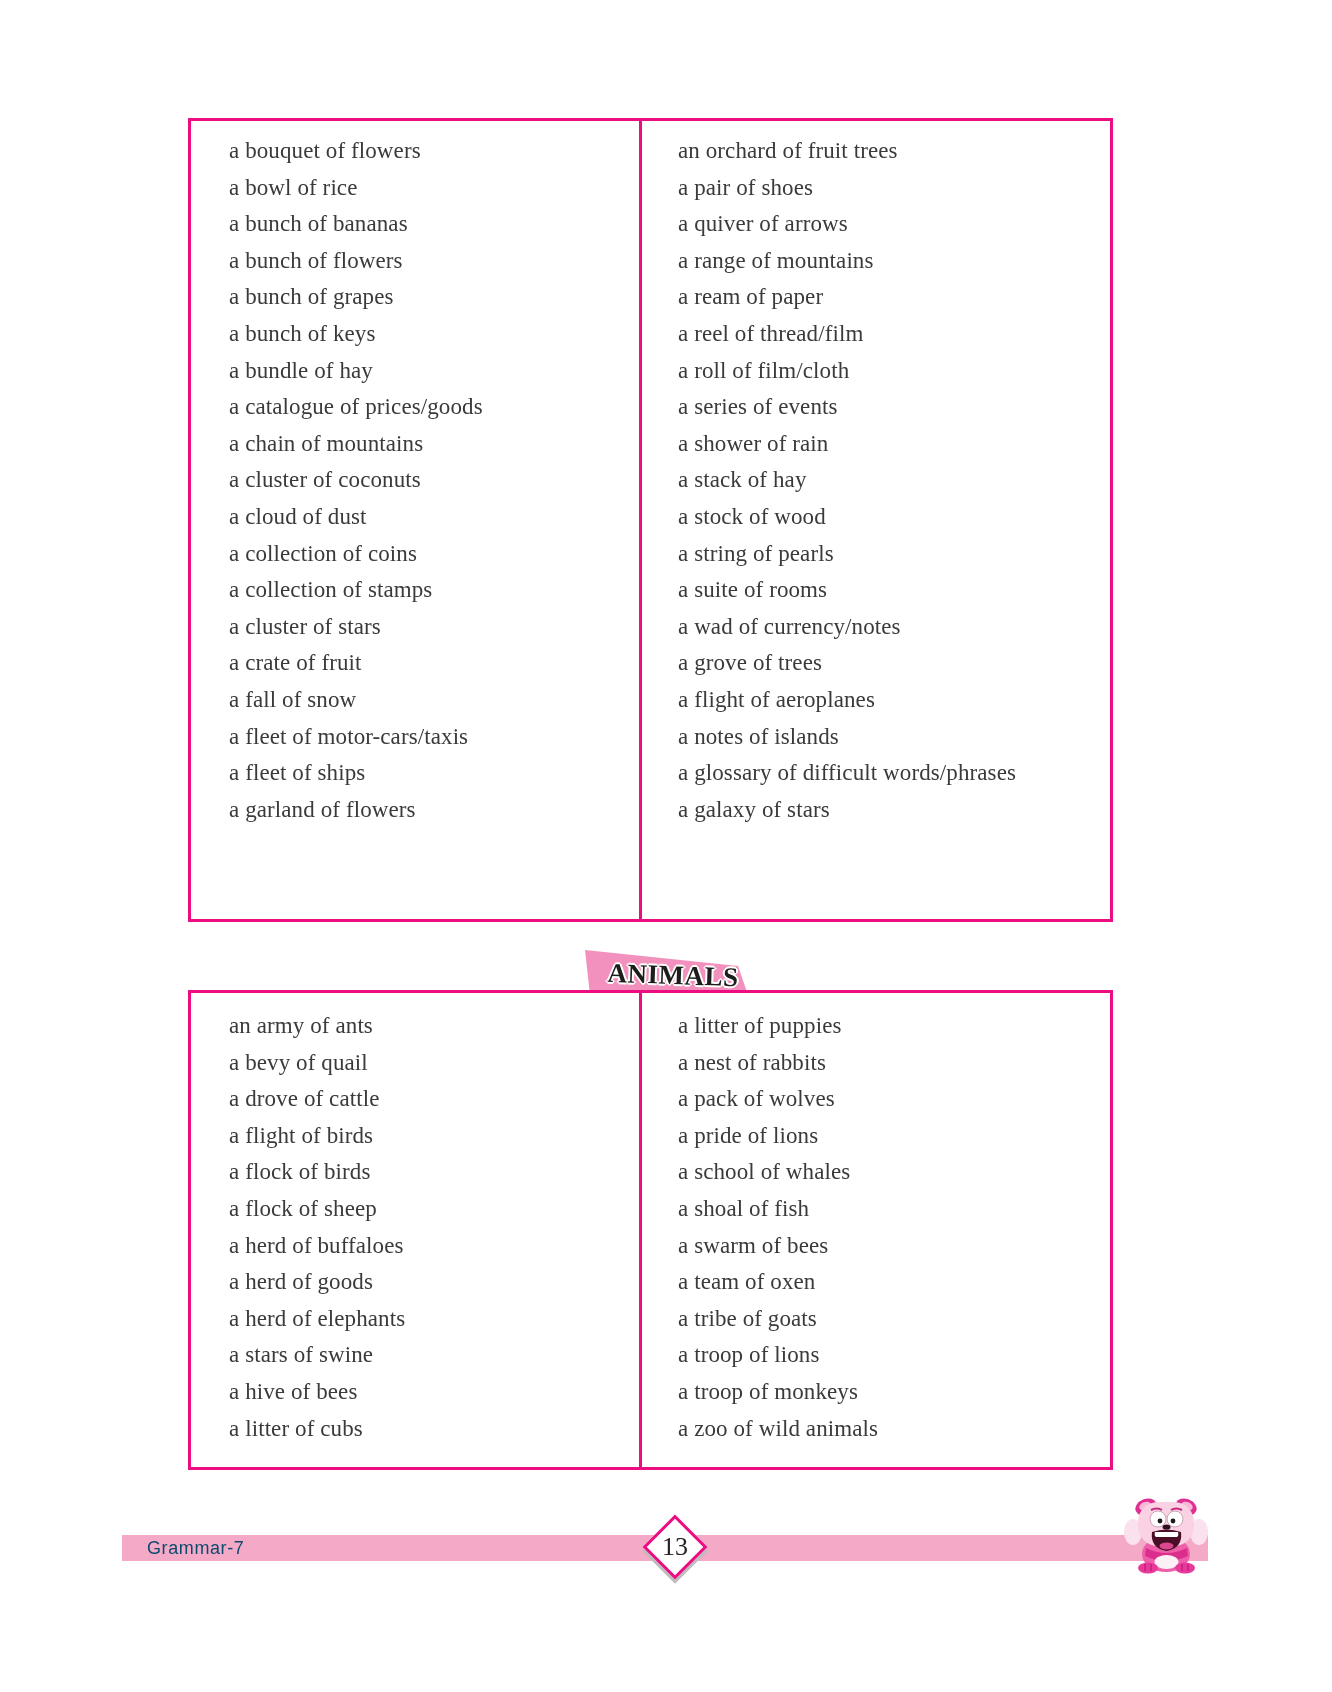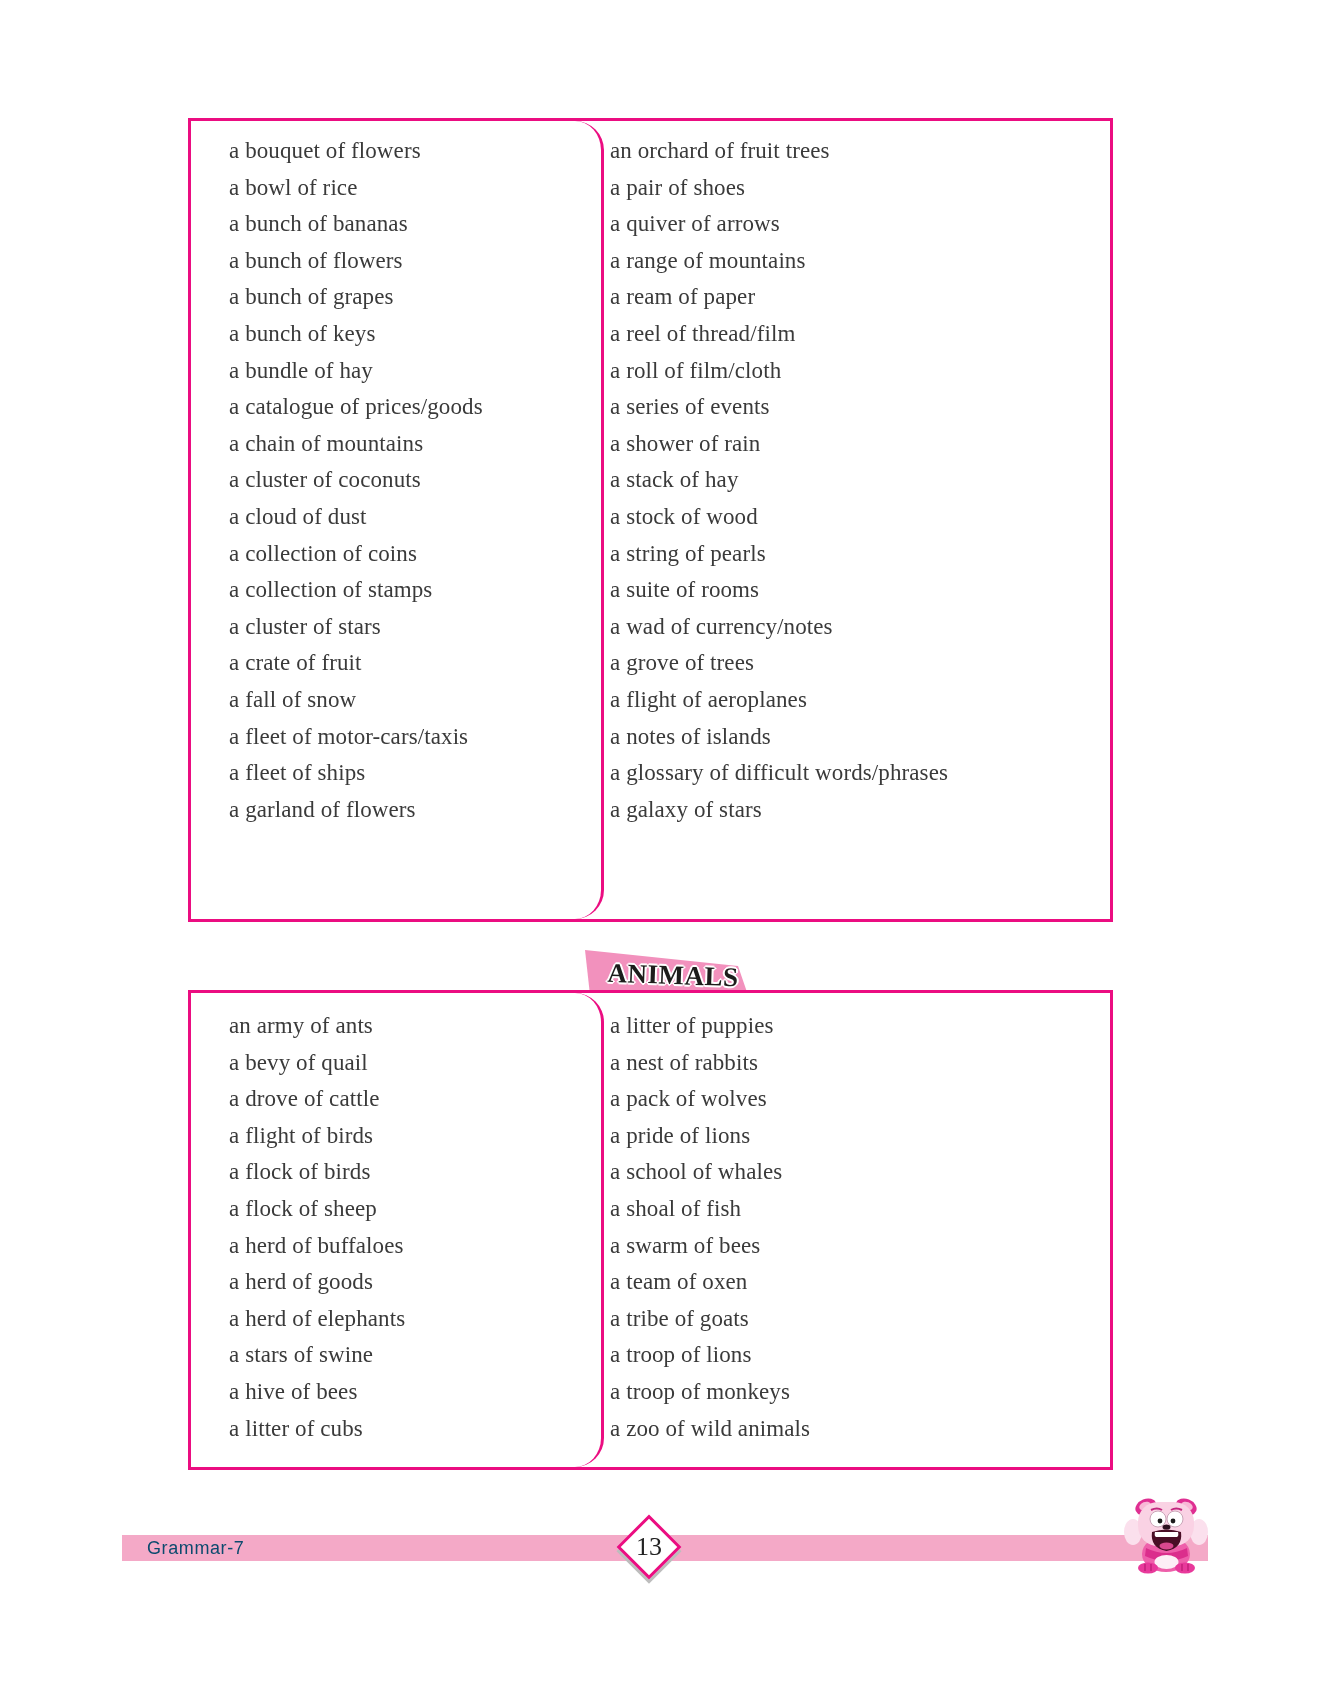--- a/index.html
+++ b/index.html
@@ -20,28 +20,27 @@
   .noun-table{
     position:absolute;
     left:188px;width:925px;
     border:3px solid var(--magenta);
     display:flex;
     background:#fff;
   }
   .table-collections{top:118px;height:804px;}
   .table-animals{top:990px;height:480px;}
   .col-left{
-    width:413px;
+    width:451px;
     border-right:3px solid var(--magenta);
     padding:12px 0 0 38px;
-    border-radius:29px;
   }
   .col-right{
     flex:1;
-    padding:12px 0 0 6px;
+    padding:12px 0 0 36px;
   }
   .table-animals .col-left,
   .table-animals .col-right{padding-top:15px;}
   .cell-item{
     font-size:23px;
     line-height:36.6px;
     color:var(--text);
     letter-spacing:0.1px;
     white-space:nowrap;
   }
@@ -79,21 +78,21 @@
     left:25px;top:0;
     height:26px;
     display:flex;align-items:center;
     font-family:"Liberation Sans", sans-serif;
     font-size:18px;
     letter-spacing:0.6px;
     color:#0c4a6e;
   }
   .page-diamond-wrap{
     position:absolute;
-    left:616px;top:1514px;
+    left:642px;top:1514px;
     width:66px;height:66px;text-align:right;
   }
   .page-diamond-shape{
     position:absolute;
     left:10px;top:10px;
     width:46px;height:46px;
     background:#ffffff;
     border:3px solid var(--magenta);
     transform:rotate(45deg);
     box-shadow:3px 3px 0 0 #bdbdbd;

